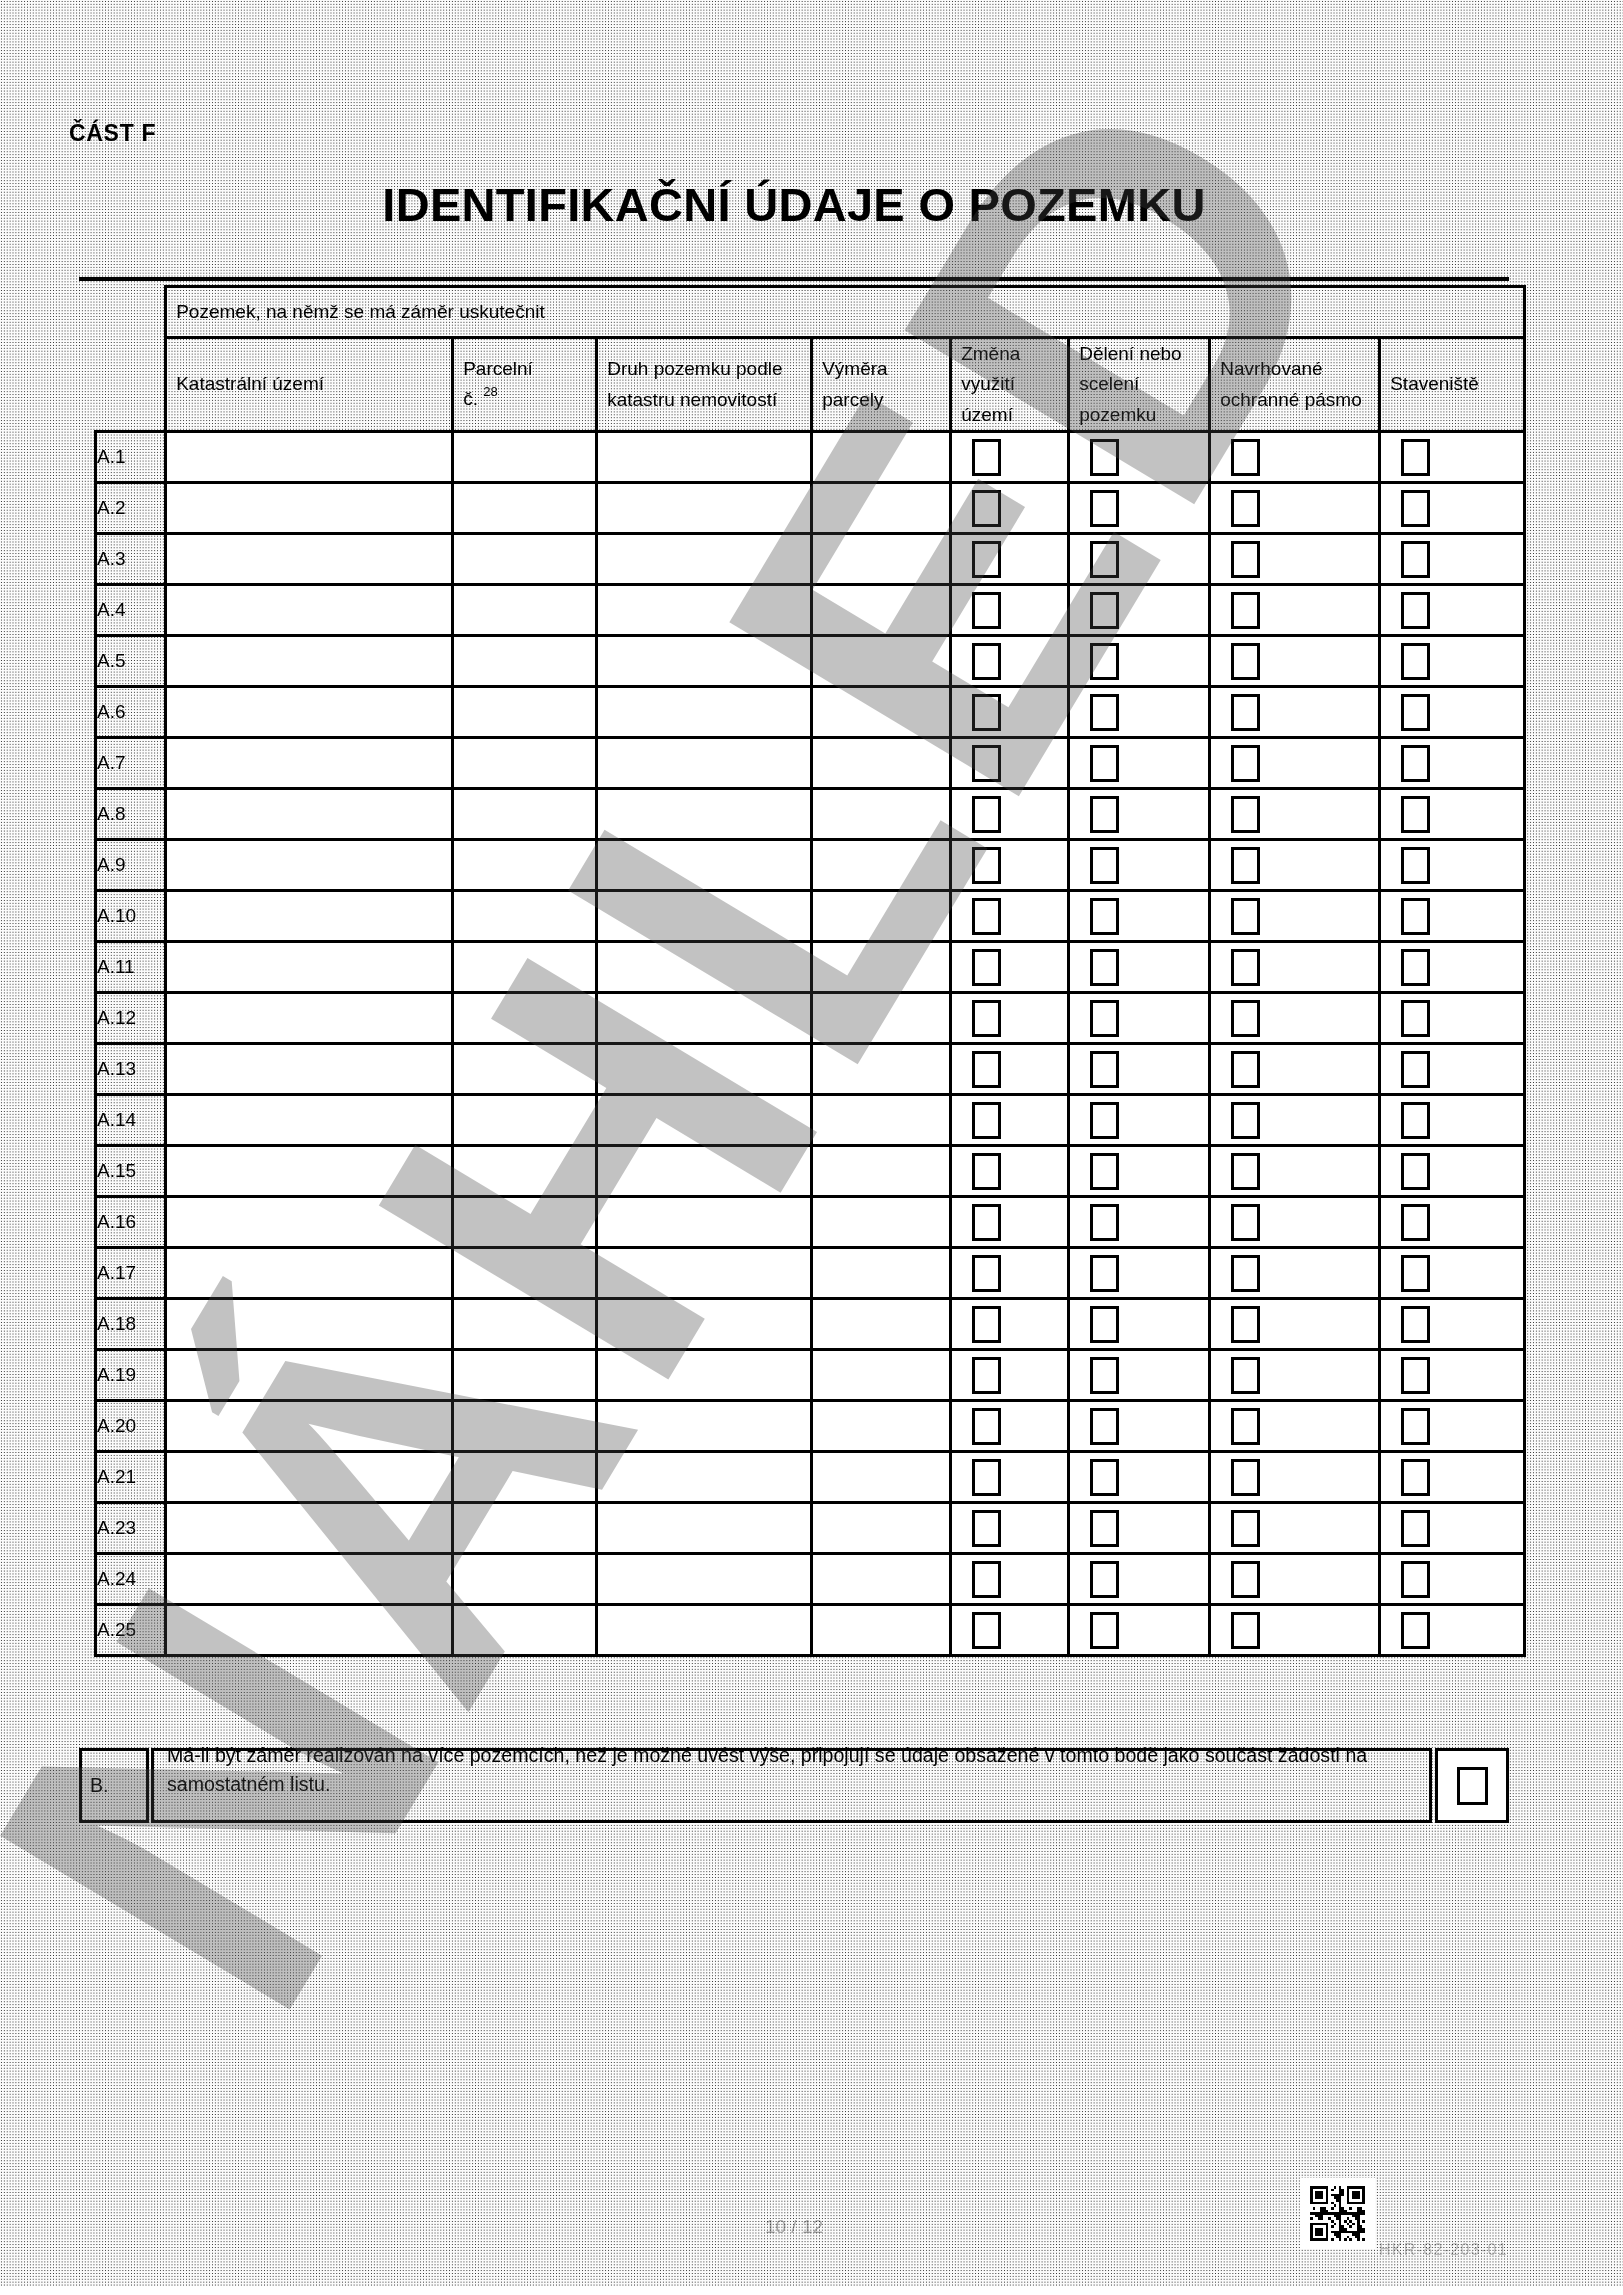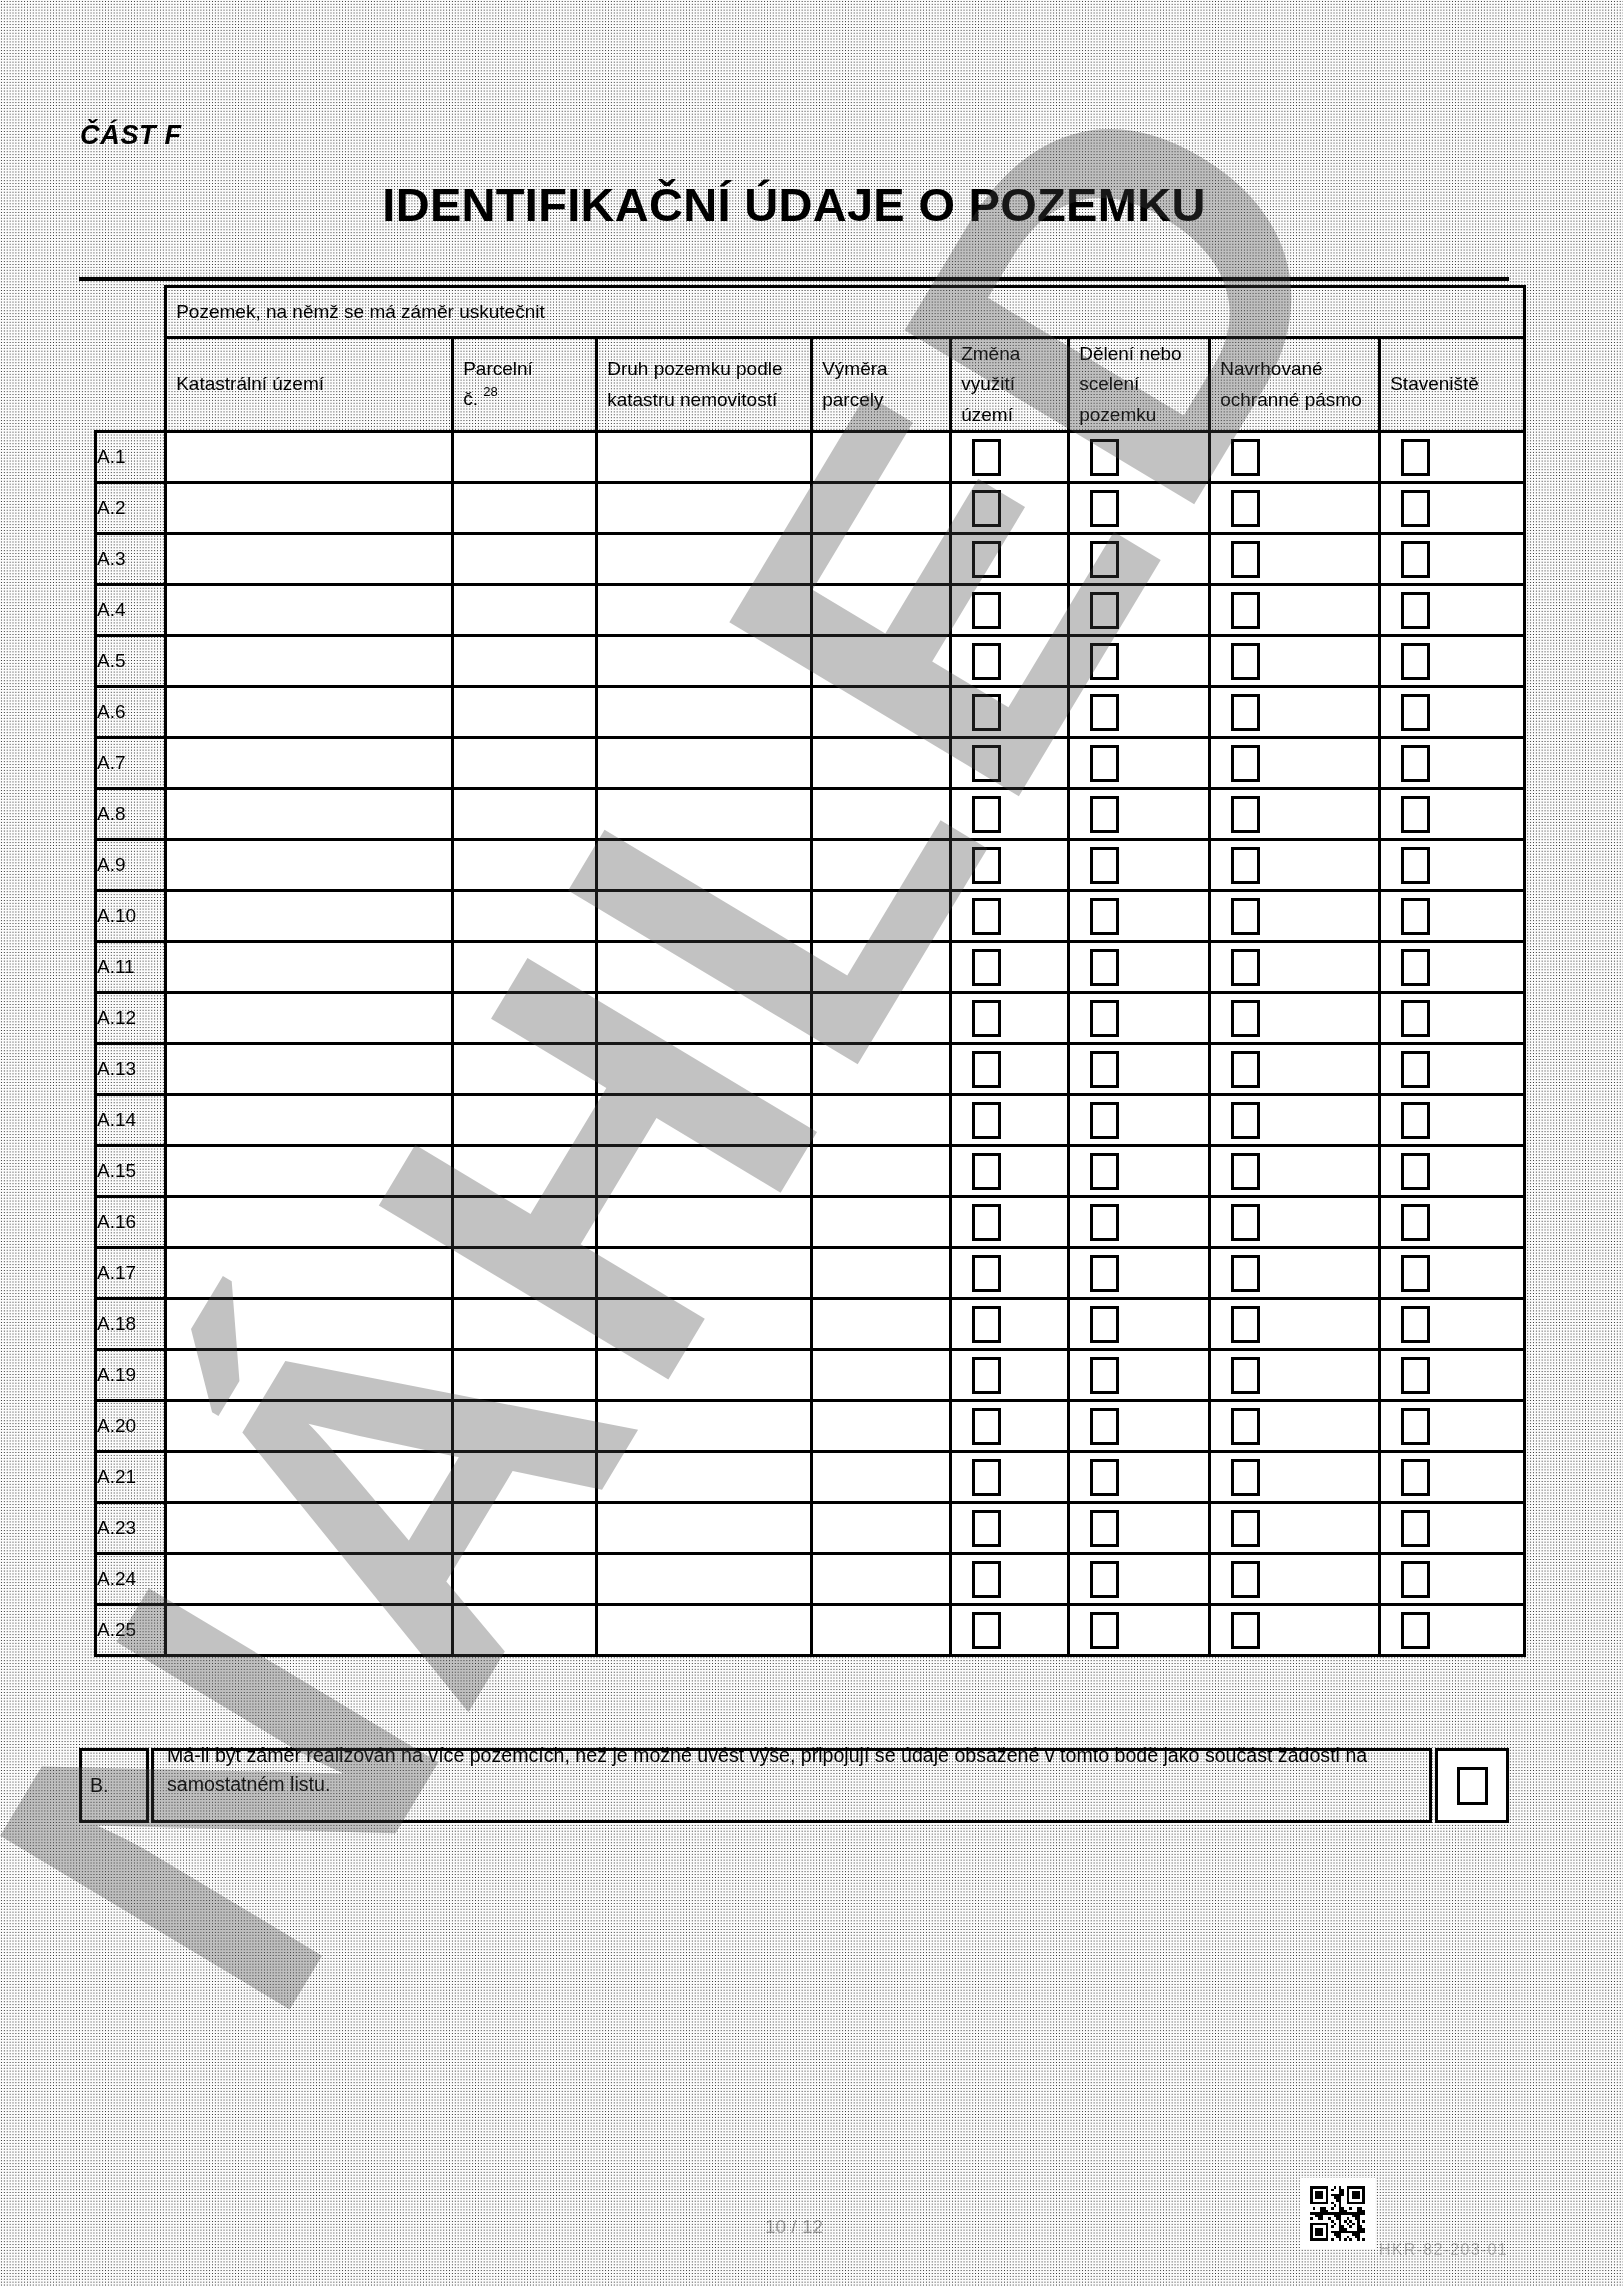--- a/index.html
+++ b/index.html
@@ -7,22 +7,22 @@
     position:relative;
     width:1623px;height:2295px;
     overflow:hidden;
     background-color:#fbfbfb;
     background-image:radial-gradient(circle, #2e2e2e 0.8px, transparent 0.9px);
     background-size:2.9px 2.9px;
     font-family:"Liberation Sans", sans-serif;
     color:#000;
   }
   .part-label{
-    position:absolute;left:80px;top:120px;
-    font-size:27px;font-weight:bold;letter-spacing:0.7px;font-style:italic;
+    position:absolute;left:69px;top:120px;
+    font-size:23px;font-weight:bold;letter-spacing:0.7px;
   }
   .doc-title{
     position:absolute;left:79px;top:177px;width:1430px;
     text-align:center;font-size:47px;font-weight:bold;letter-spacing:0.3px;
     z-index:2;
   }
   .top-rule{
     position:absolute;left:79px;top:277px;width:1430px;height:3.9px;
     background:#000;z-index:1;
   }

